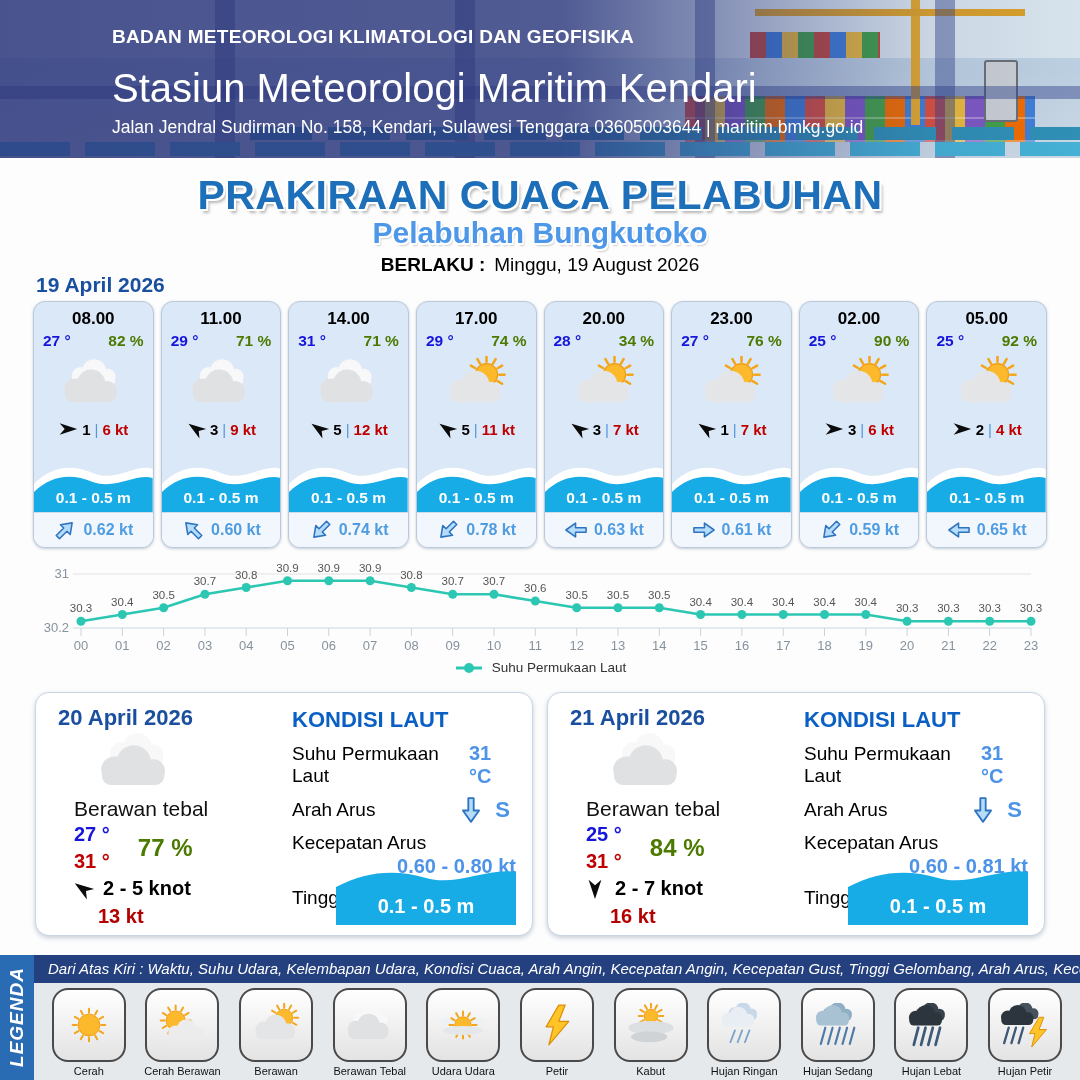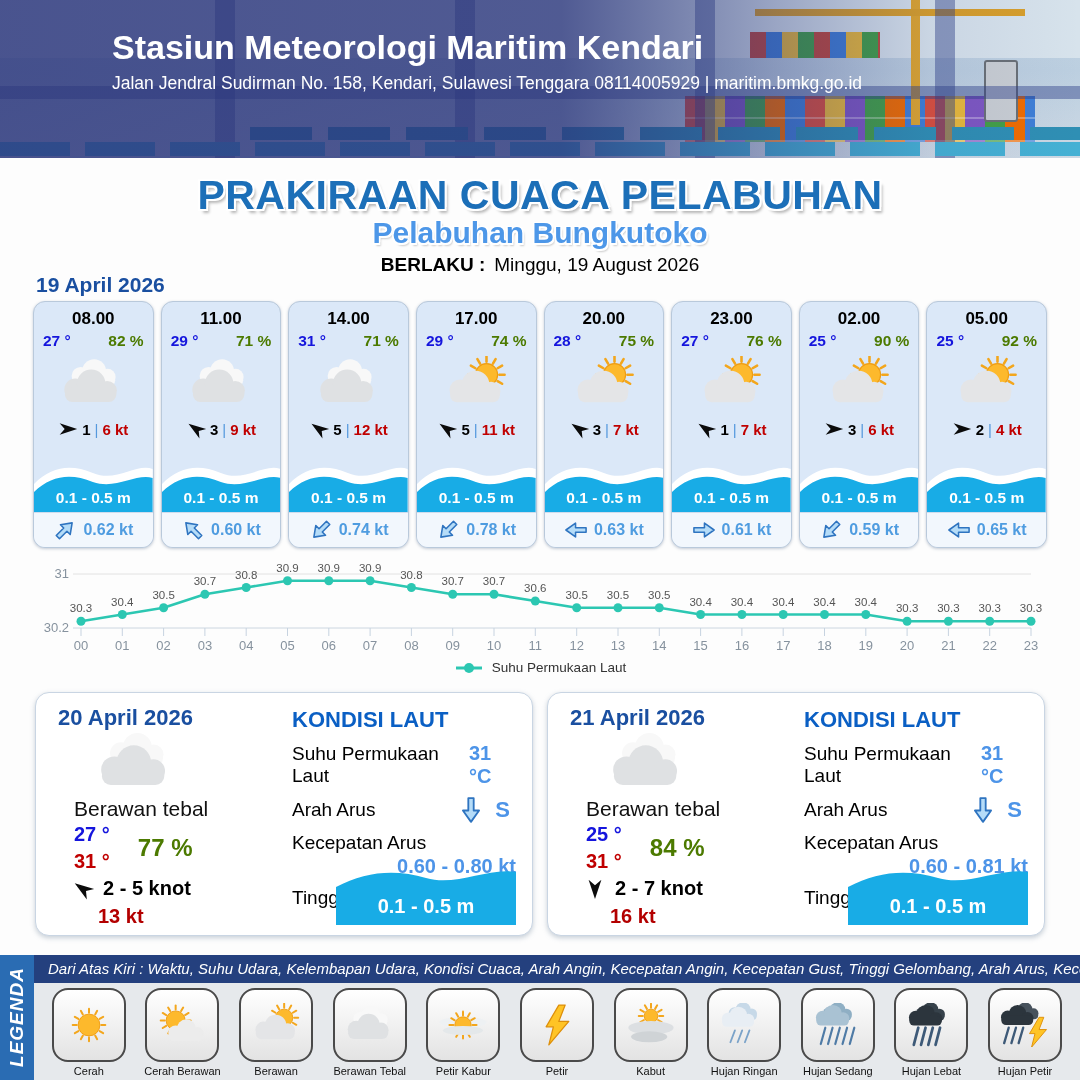--- a/index.html
+++ b/index.html
@@ -23,21 +23,21 @@
        background:repeating-linear-gradient(90deg,#2f8fb4 0 62px,transparent 62px 78px);}
   .hdr .chairs2{position:absolute;left:0;right:0;bottom:2px;height:14px;
        background:repeating-linear-gradient(90deg,#45b1d4 0 70px,transparent 70px 85px);}
   .hdr .overlay{position:absolute;inset:0;
        background:linear-gradient(90deg,rgba(42,52,122,.82) 0%,rgba(42,52,122,.78) 52%,rgba(42,52,122,.35) 72%,rgba(42,52,122,.08) 86%,rgba(42,52,122,0) 100%);}
   .logo-pill{position:absolute;left:6px;top:27px;width:84px;height:86px;background:#fff;border-radius:44px;
        display:flex;flex-direction:column;align-items:center;justify-content:center;z-index:3;}
   .logo-text{font-size:13px;font-weight:bold;color:#16337a;letter-spacing:.5px;margin-top:1px;}
   .hdr-text{position:absolute;left:112px;top:26px;z-index:3;color:#fff;}
   .hdr-org{font-size:19px;font-weight:bold;letter-spacing:.3px;}
-  .hdr-station{font-size:34px;font-weight:bold;margin-top:2px;}
+  .hdr-station{font-size:40px;font-weight:normal;margin-top:18px;}
   .hdr-addr{font-size:17.5px;margin-top:6px;font-weight:400;}
   
   .main-title{position:absolute;left:0;top:172px;width:100%;text-align:center;
        font-size:41px;font-weight:800;color:#1c6fb8;letter-spacing:.5px;
        text-shadow:-2px -2px 0 #fff,2px -2px 0 #fff,-2px 2px 0 #fff,2px 2px 0 #fff,3px 4px 3px rgba(0,0,0,.28);}
   .sub-title{position:absolute;left:0;top:216px;width:100%;text-align:center;
        font-size:30px;font-weight:800;color:#4d97e8;
        text-shadow:-1.5px -1.5px 0 #fff,1.5px -1.5px 0 #fff,-1.5px 1.5px 0 #fff,1.5px 1.5px 0 #fff,2px 3px 2px rgba(0,0,0,.2);}
   .validity{position:absolute;left:0;top:254px;width:100%;display:flex;justify-content:center;gap:95px;
        font-size:19px;color:#000;}
@@ -120,22 +120,23 @@
     <div class="board"></div>
     <div class="mull" style="left:215px"></div>
     <div class="mull" style="left:455px"></div>
     <div class="mull" style="left:695px"></div>
     <div class="mull" style="left:935px"></div>
     <div class="mull-h"></div>
     <div class="chairs1"></div>
     <div class="chairs2"></div>
     <div class="overlay"></div>
     <div class="hdr-text">
+      <div class="hdr-org">BADAN METEOROLOGI KLIMATOLOGI DAN GEOFISIKA</div>
       <div class="hdr-station">Stasiun Meteorologi Maritim Kendari</div>
-      <div class="hdr-addr">Jalan Jendral Sudirman No. 158, Kendari, Sulawesi Tenggara  08114005929 | maritim.bmkg.go.id</div>
+      <div class="hdr-addr">Jalan Jendral Sudirman No. 158, Kendari, Sulawesi Tenggara  03605003644 | maritim.bmkg.go.id</div>
     </div>
   </header>
 
   <div class="main-title">PRAKIRAAN CUACA PELABUHAN</div>
   <div class="sub-title">Pelabuhan Bungkutoko</div>
   <div class="validity">
     <span class="v-item"><span class="v-lbl">BERLAKU :</span><span class="v-val">Minggu, 19 August 2026</span></span>
   </div>
   <div class="date-label">19 April 2026</div>
 
@@ -338,21 +339,21 @@
               <path d="M2,9.5 L13.5,9.5 L13.5,4.5 L24,12 L13.5,19.5 L13.5,14.5 L2,14.5 Z" fill="#b5dcf8" stroke="#2f74c0" stroke-width="1.7" stroke-linejoin="round"></path>
             </svg>
           </span>
       <span>0.78 kt</span>
     </div>
   </div>
   <div class="fcard">
     <div class="fc-time">20.00</div>
     <div class="fc-meta">
       <span class="fc-temp">28 °</span>
-      <span class="fc-rh">75 %</span>
+      <span class="fc-rh">34 %</span>
     </div>
     <div class="fc-icon">
           <svg viewBox="0 0 64 48" width="78" height="56">
             <g stroke="#F3A61C" stroke-width="2.2" stroke-linecap="round">
               <line x1="52.0" y1="16.0" x2="56.5" y2="16.0"></line>
               <line x1="50.5" y1="21.5" x2="54.4" y2="23.8"></line>
               <line x1="46.5" y1="25.5" x2="48.8" y2="29.4"></line>
               <line x1="41.0" y1="27.0" x2="41.0" y2="31.5"></line>
               <line x1="35.5" y1="25.5" x2="33.3" y2="29.4"></line>
               <line x1="31.5" y1="21.5" x2="27.6" y2="23.8"></line>
@@ -938,21 +939,21 @@
                 <line x1="22.9" y1="18.8" x2="19.0" y2="16.5"></line>
                 <line x1="26.7" y1="14.9" x2="24.5" y2="11.0"></line>
                 <line x1="32.0" y1="13.5" x2="32.0" y2="9.0"></line>
                 <line x1="37.3" y1="14.9" x2="39.5" y2="11.0"></line>
                 <line x1="41.1" y1="18.7" x2="45.0" y2="16.5"></line>
               </g>
               <circle cx="32" cy="24" r="9" fill="#FDB92C" stroke="#EF9D12" stroke-width="1"></circle>
               <ellipse cx="32" cy="30" rx="22" ry="5" fill="#e4e8ea"></ellipse>
             </svg>
           </div>
-    <div class="legend-label">Petir Kabur</div>
+    <div class="legend-label">Udara Udara</div>
   </div>
   <div class="legend-item">
     <div class="legend-box">
             <svg viewBox="0 0 64 48" width="58" height="44">
               <polygon points="34,2 20,26 28,26 23,46 45,20 34,20 41,2" fill="#FFC425" stroke="#DD8F0B" stroke-width="1.4" stroke-linejoin="round" transform="translate(0,0) scale(1)"></polygon>
             </svg>
           </div>
     <div class="legend-label">Petir</div>
   </div>
   <div class="legend-item">

